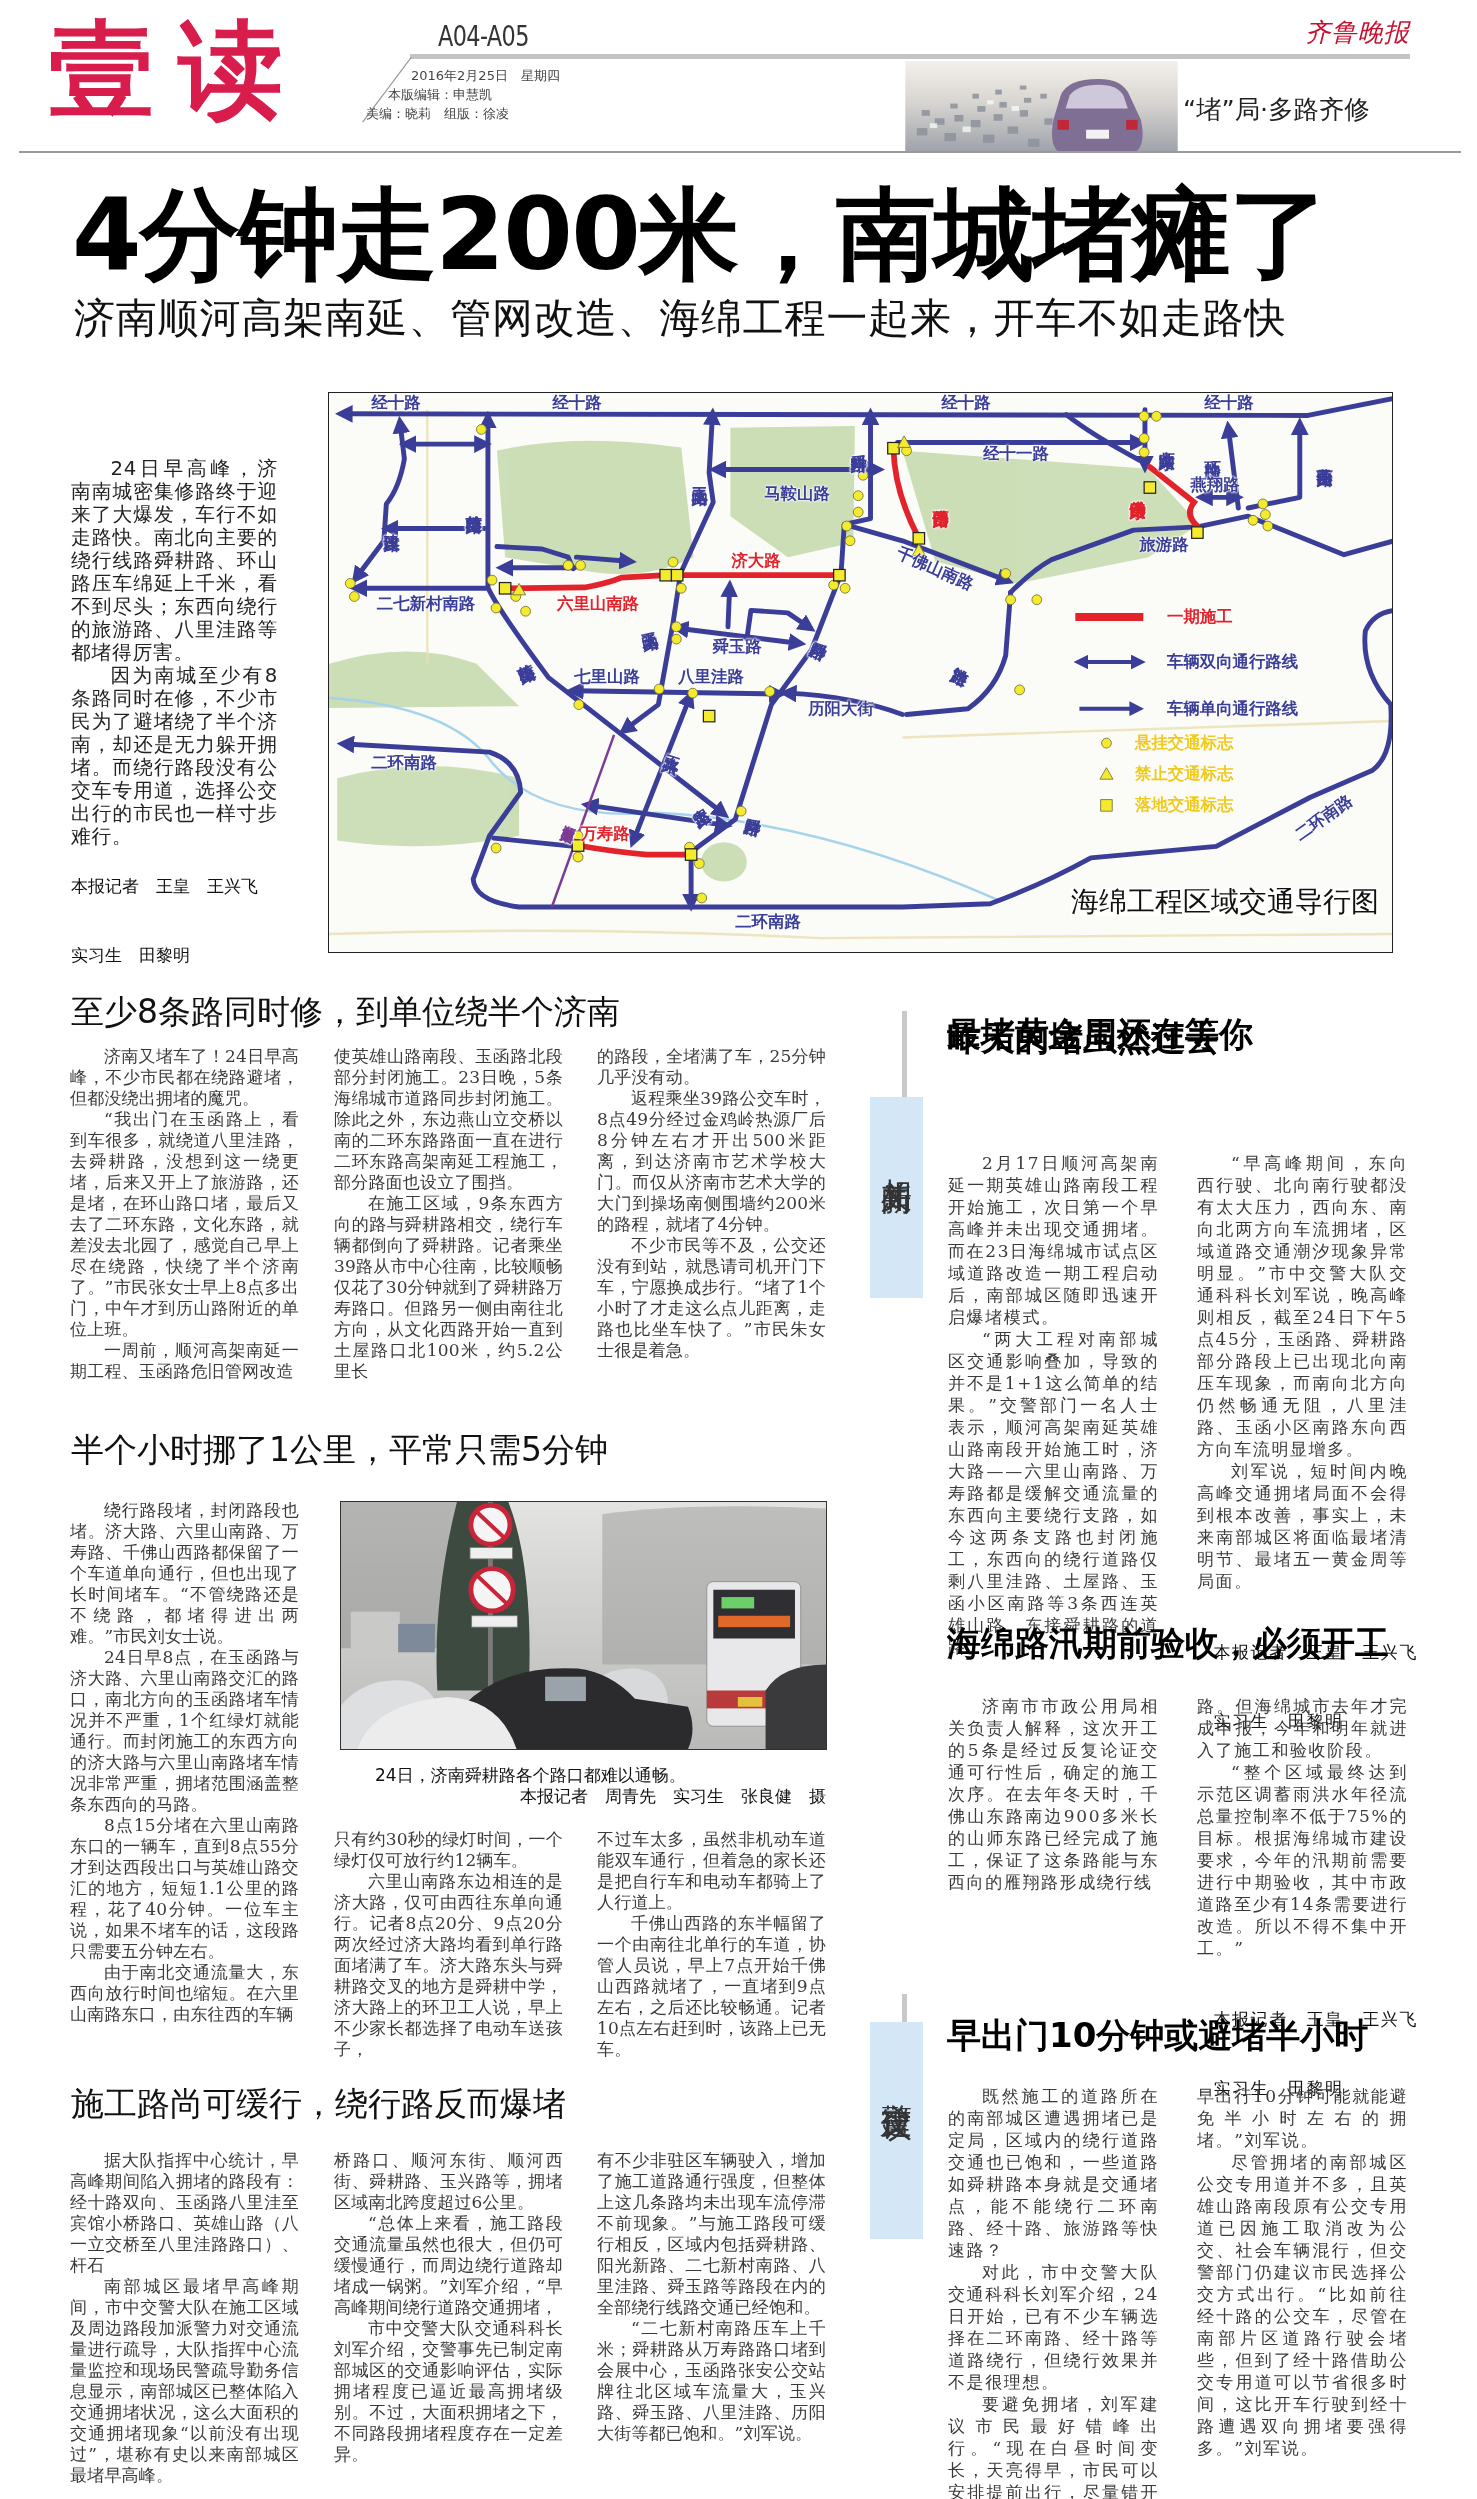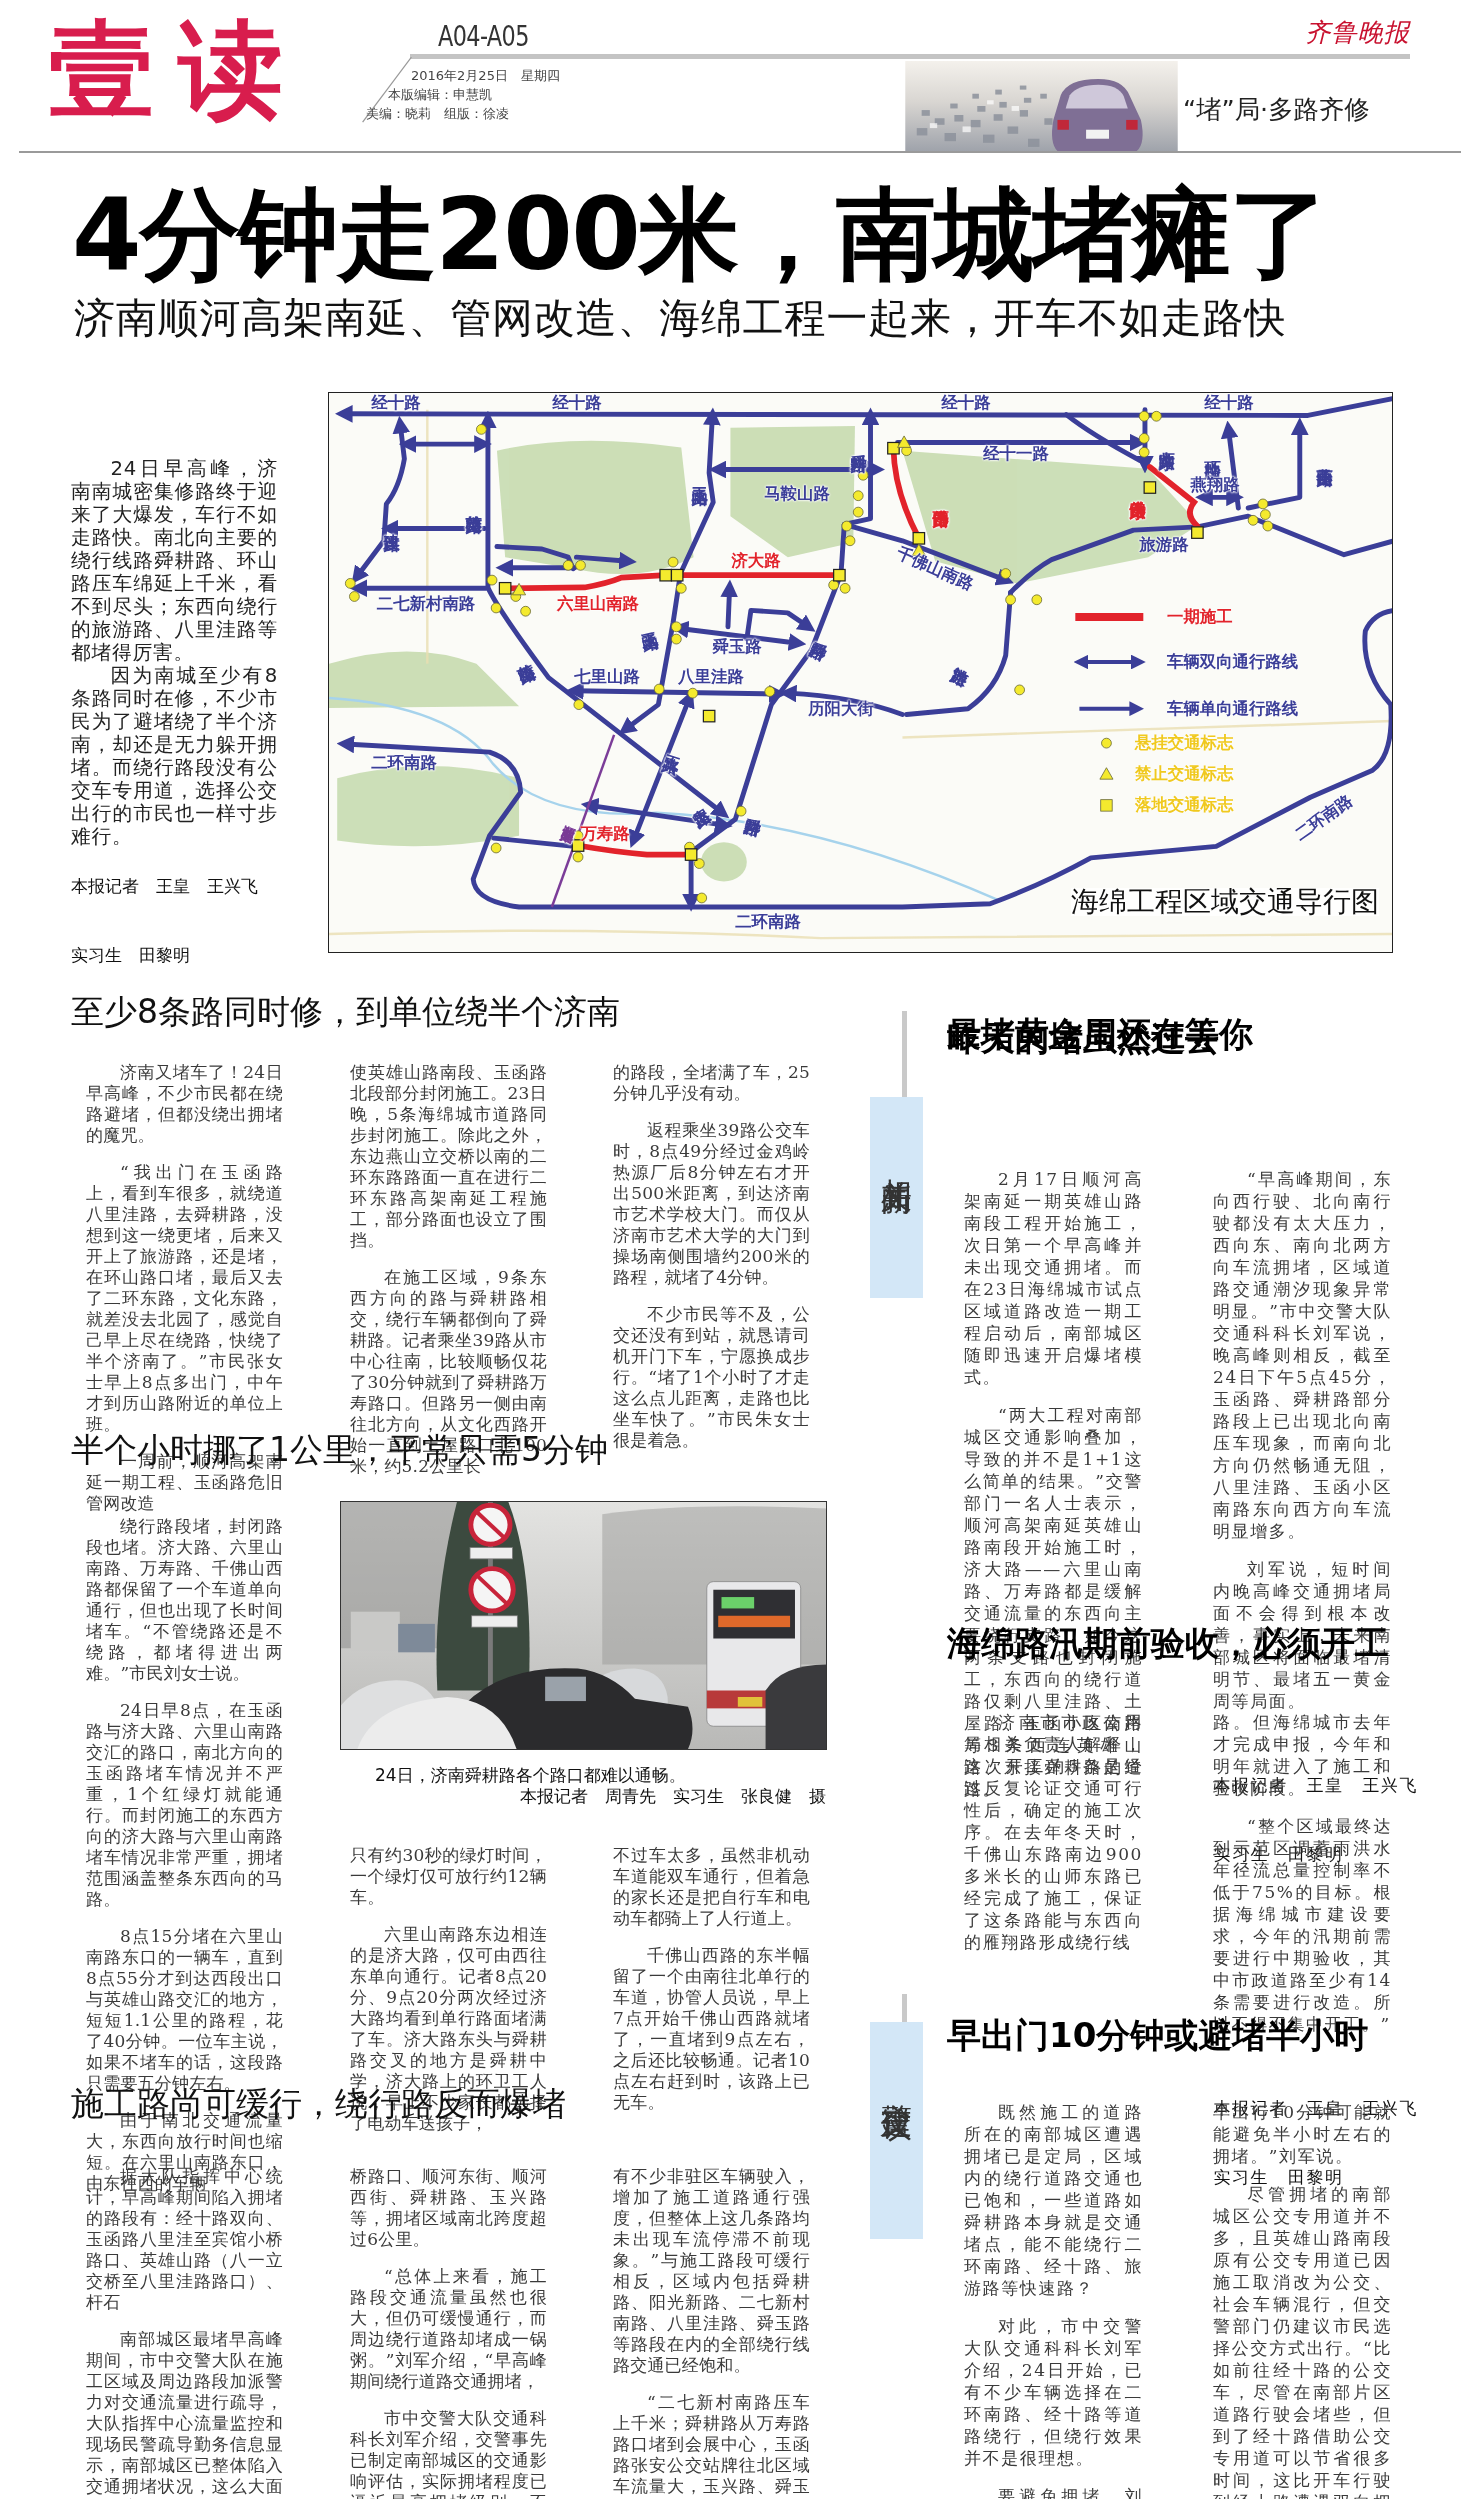--- a/index.html
+++ b/index.html
@@ -23,21 +23,21 @@
   .ml{position:absolute;transform:translate(-50%,-50%);font-family:"DejaVu Sans","Liberation Sans",sans-serif;font-weight:bold;font-size:16.4px;line-height:1;color:#3b3e98;white-space:nowrap;text-shadow:0 0 2.5px #fff,0 0 2.5px #fff,0 0 1.6px #fff;}
   .ml.v{writing-mode:vertical-rl;letter-spacing:0.8px;}
   .ml.red{color:#e2232b;}
   .ml.purple{color:#7a3b96;font-size:13px;}
   .ml.legend-yellow{color:#f0c91e;transform:translate(0,-50%);}
   .ml.legend-blue{transform:translate(0,-50%);margin-left:20px;}
   .ml.legend-red{transform:translate(0,-50%);}
   .map-caption{position:absolute;left:742px;top:495px;font-size:28px;line-height:1;color:#111;font-family:"DejaVu Sans","Liberation Sans",sans-serif;white-space:nowrap;background:rgba(255,255,255,.85);}
   .sec-heading{font-size:33px;line-height:1;color:#111;white-space:nowrap;font-family:"DejaVu Sans","Liberation Sans",sans-serif;}
   .col{position:absolute;width:229px;font-size:17px;line-height:21px;letter-spacing:0.2px;color:#3a3a3a;text-align:justify;}
-  .col p{margin:16px;text-indent:2em;}
+  .col p{margin:0;text-indent:2em;}
   .col p.cont{text-indent:0;}
   .rcol{width:211px;letter-spacing:1.6px;line-height:22px;}
   .photo{left:340px;top:1501px;width:487px;height:249px;border:0.8px solid #333;box-sizing:border-box;overflow:hidden;}
   .caption{font-size:17px;line-height:1;color:#111;white-space:nowrap;font-family:"DejaVu Sans","Liberation Sans",sans-serif;}
   .gray-line{width:4.9px;background:#c9c9c9;}
   .tag{width:53px;background:#d3e7f7;}
   .tag span{position:absolute;left:50%;transform:translateX(-50%);writing-mode:vertical-rl;font-size:31px;line-height:1;color:#333;letter-spacing:1.6px;font-family:"DejaVu Sans","Liberation Sans",sans-serif;font-weight:200;}
   .r-title{font-size:34px;line-height:1;font-weight:bold;color:#000;white-space:nowrap;font-family:"DejaVu Sans","Liberation Sans",sans-serif;}
 </style>
 </head>

